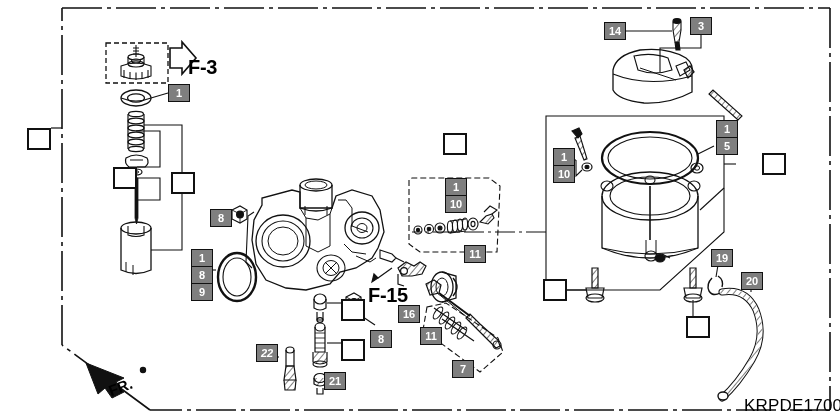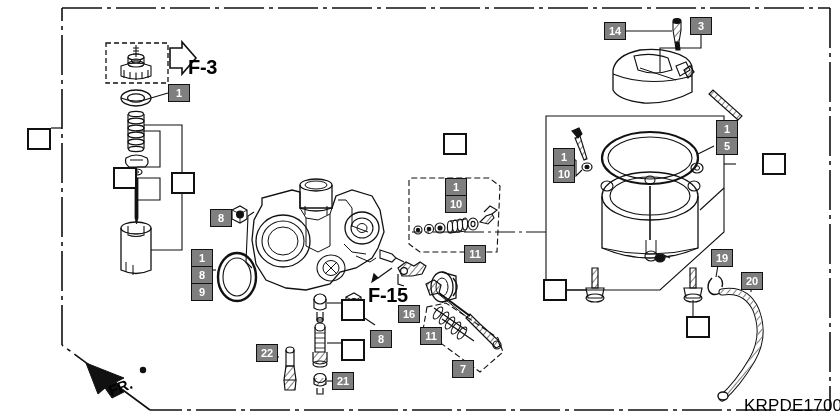--- a/index.html
+++ b/index.html
@@ -377,24 +377,24 @@
       </div>
       <div class="stack" style="left: 452px; top: 360px;">
         <div class="cb gray">7</div>
       </div>
       <div class="stack" style="left: 341px; top: 299px;">
         <div class="cb blank"></div>
       </div>
       <div class="stack" style="left: 341px; top: 339px;">
         <div class="cb blank"></div>
       </div>
-      <div class="stack" style="left: 256px; top: 344px;">
+      <div class="stack" style="left: 256px; top: 344px; font-style: italic;">
         <div class="cb gray">22</div>
       </div>
-      <div class="stack" style="left: 332px; top: 372px; align-items: flex-end;">
+      <div class="stack" style="left: 324px; top: 372px; align-items: flex-end;">
         <div class="cb gray">21</div>
       </div>
       <div class="stack" style="left: 604px; top: 22px;">
         <div class="cb gray">14</div>
       </div>
       <div class="stack" style="left: 690px; top: 17px;">
         <div class="cb gray">3</div>
       </div>
       <div class="stack" style="left: 716px; top: 120px;">
         <div class="cb gray">1</div>

